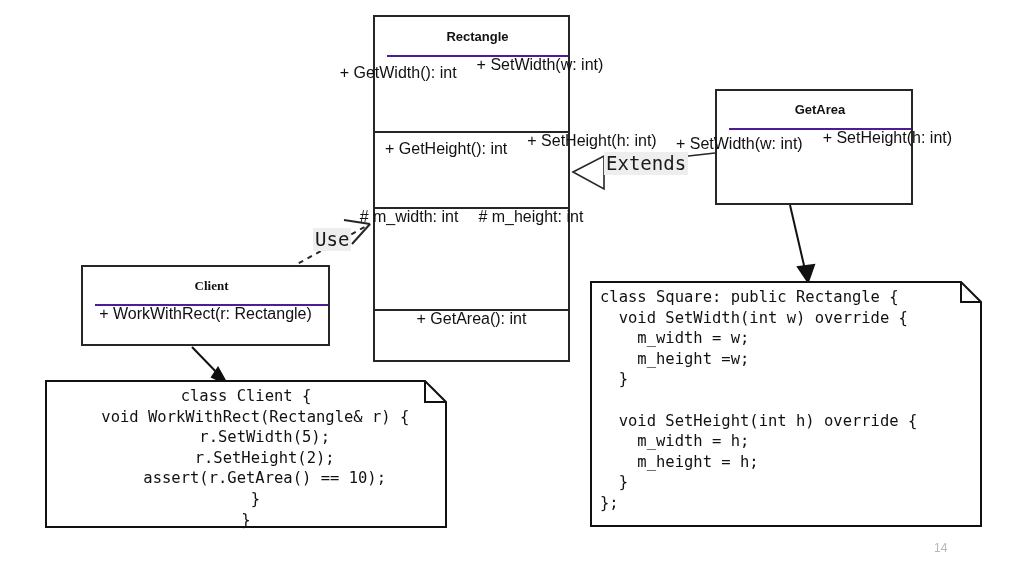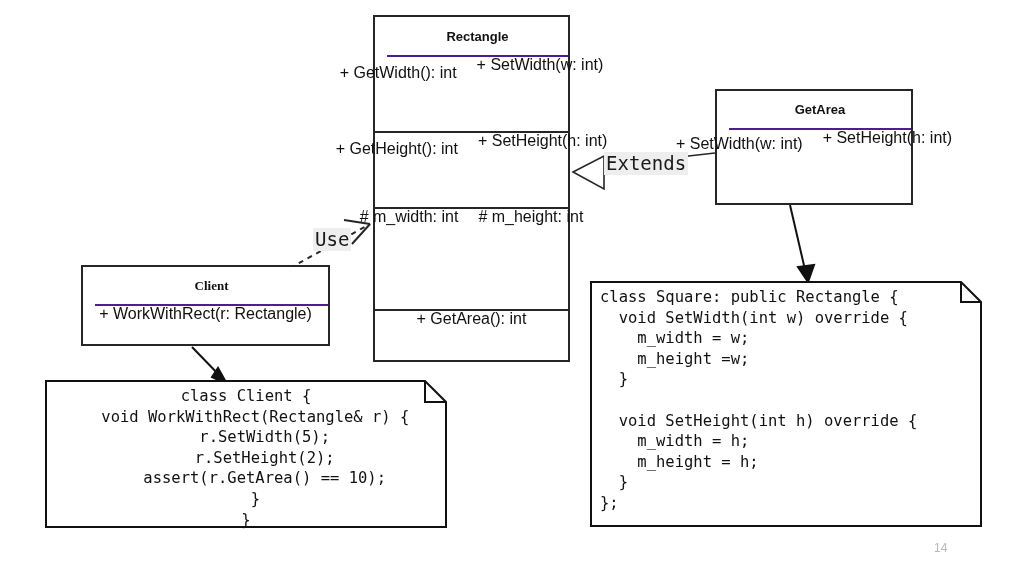--- a/index.html
+++ b/index.html
@@ -141,21 +141,21 @@
   </svg>
 
   <div class="uml-class" style="left:373px; top:15px; width:197px; height:347px;">
     <div class="uml-title" style="height:40px;">Rectangle</div>
 
     <div class="uml-section" style="height:76px;">
       <div class="uml-row" style="padding-top:8px;padding-bottom:13px;">+ GetWidth(): int</div>
       <div class="uml-row" style="padding-bottom:8px;">+ SetWidth(w: int)</div>
     </div>
 
-    <div class="uml-section" style="height:76px;">
+    <div class="uml-section" style="height:76px;justify-content:space-between;">
       <div class="uml-row" style="padding-top:8px;padding-bottom:13px;">+ GetHeight(): int</div>
       <div class="uml-row" style="padding-bottom:8px;">+ SetHeight(h: int)</div>
     </div>
 
     <div class="uml-section" style="height:102px;">
       <div class="uml-row" style="padding-bottom:19px;"># m_width: int</div>
       <div class="uml-row"># m_height: int</div>
     </div>
 
     <div class="uml-section" style="height:48px;">

